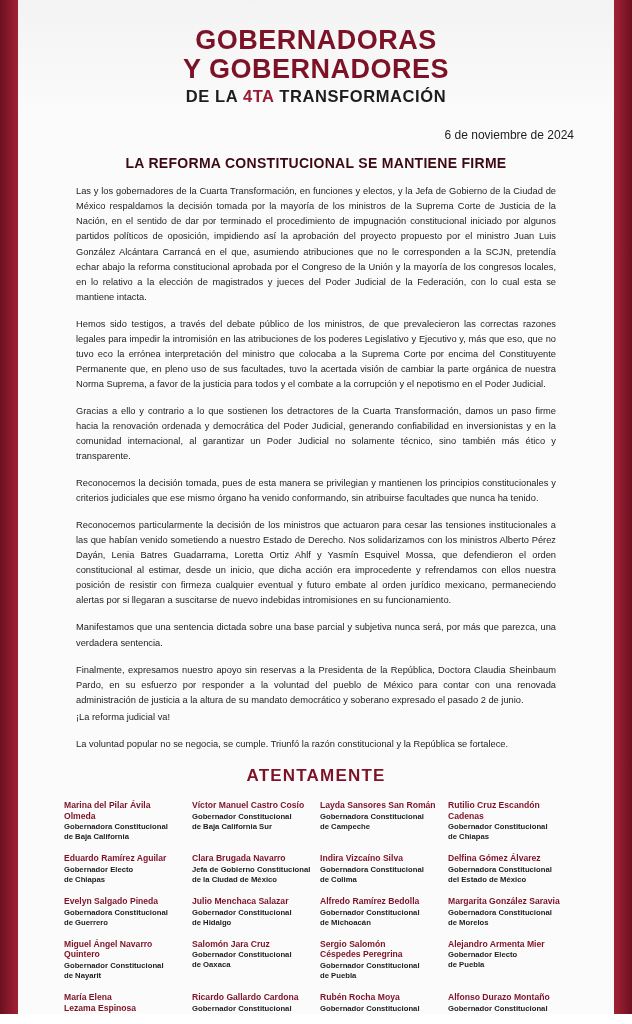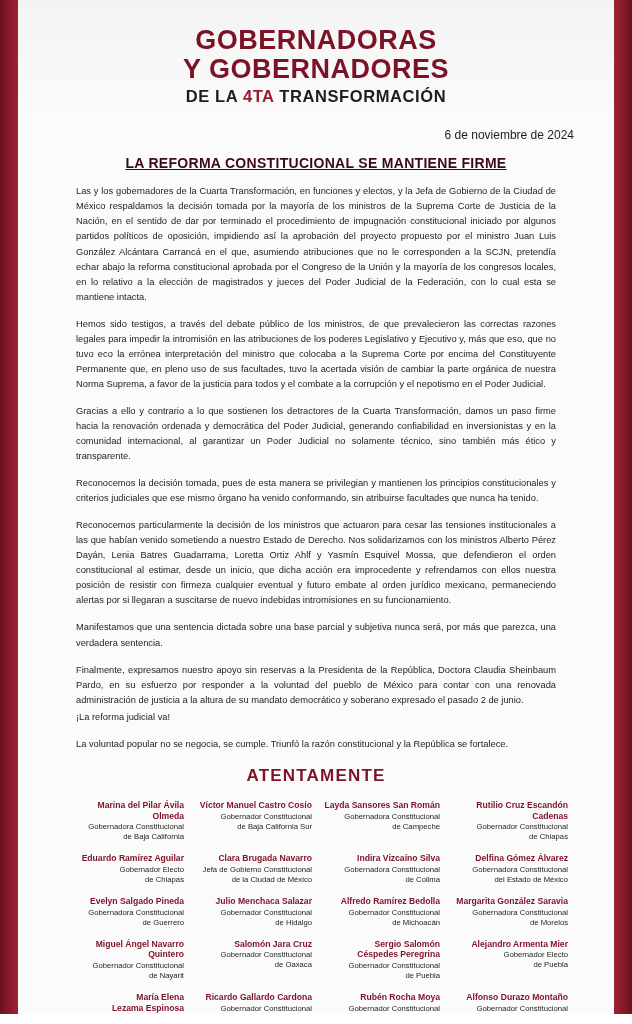--- a/index.html
+++ b/index.html
@@ -90,21 +90,20 @@
     padding-right: 12px;
   }
 
   .doc-title {
     margin-top: 13px;
     text-align: center;
     font-size: 14px;
     font-weight: bold;
     letter-spacing: 0.3px;
     color: #3c0a14;
-    text-decoration: underline;
   }
 
   
   .body-text {
     margin-top: 13px;
     padding: 0 30px;
   }
   .body-text p {
     margin: 0 0 12px 0;
     font-size: 9.3px;
@@ -131,35 +130,36 @@
     margin-top: 14px;
     padding: 0 14px;
   }
   .srow {
     display: flex;
     justify-content: center;
     margin-bottom: 11px;
   }
   .scell {
     flex: 1 1 0;
-    text-align: right;
+    text-align: left;
     padding: 0 4px;
     box-sizing: border-box;
   }
   .sname {
     font-size: 8.6px;
     font-weight: bold;
     color: #7e1227;
     line-height: 1.25;
   }
   .stitle {
     font-size: 7.7px;
     color: #1d1d1b;
     line-height: 1.3;
     margin-top: 1px;
+    font-weight: bold;
   }
   .footer-bar {
     position: absolute;
     left: 0; right: 0; bottom: 0;
     height: 10px;
     background: #ffffff;
   }
 </style>
 </head>
 <body>

